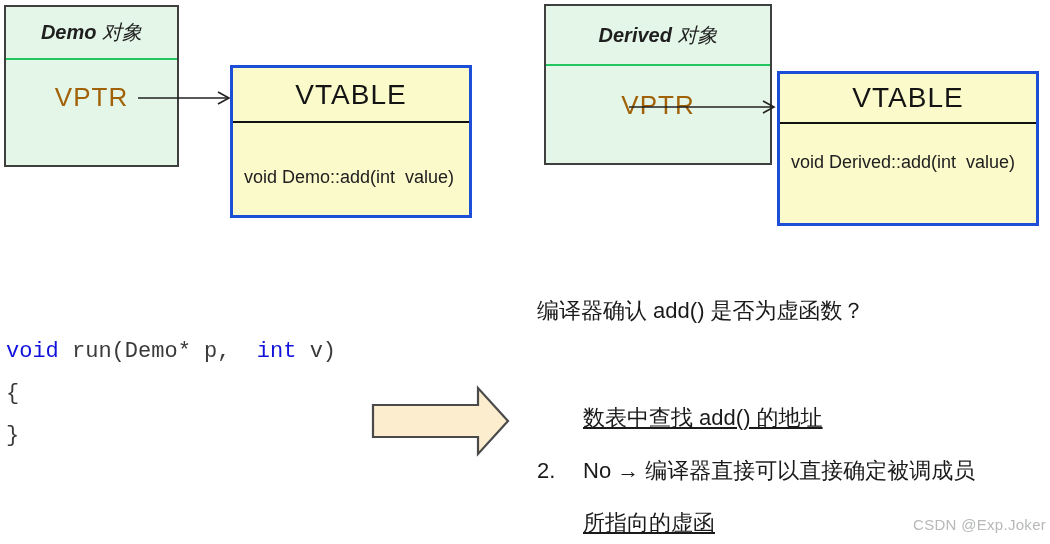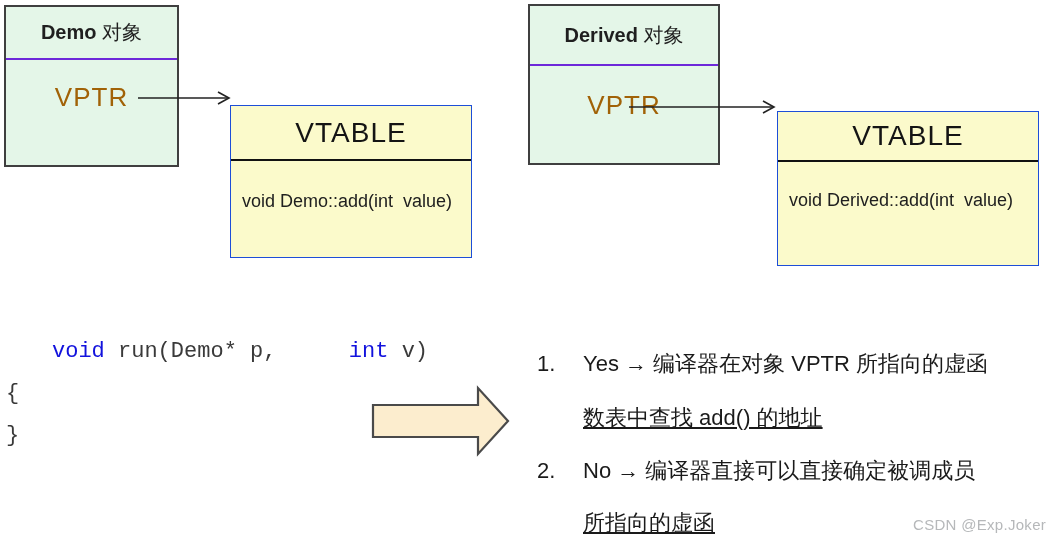--- a/index.html
+++ b/index.html
@@ -9,50 +9,50 @@
   }
   .abs{position:absolute;}
 
   
   .obj-box{
     position:absolute;background:var(--object-fill);
     border:2px solid #3f3f3f;box-sizing:border-box;
   }
   .obj-header{
     display:flex;align-items:center;justify-content:center;
-    border-bottom:2px solid #6d28d9;font-size:20px;white-space:pre;
+    border-bottom:2px solid #22c55e;font-size:20px;white-space:pre;font-style:italic;
   }
   .obj-header .bold{font-weight:bold;}
   .obj-body{display:flex;justify-content:center;}
   .vptr{font-size:26px;letter-spacing:1px;color:#a16207;}
 
   
   .vtable-box{
     position:absolute;background:var(--vtable-fill);
-    border:1px solid #1d4ed8;box-sizing:border-box;margin-top:40px;
+    border:3px solid #1d4ed8;box-sizing:border-box;
   }
   .vtable-header{
     display:flex;align-items:center;justify-content:center;
     border-bottom:2px solid #111;font-size:28px;letter-spacing:1px;color:#141414;
   }
   .vtable-body{padding-left:11px;font-size:18px;white-space:pre;color:#202020;}
 
   
   svg.connector line, svg.connector polyline{stroke:#222;stroke-width:1.6;fill:none;}
 
   
   svg.block-arrow polygon{fill:var(--arrow-fill);stroke:#4a4a4a;stroke-width:2.2;stroke-linejoin:miter;}
 
   
   .code{
     position:absolute;font-family:"Liberation Mono","DejaVu Sans Mono",monospace;
     font-size:22px;color:var(--code-gray);
   }
   .code-line{white-space:pre;height:42px;line-height:42px;}
-  .code .kw{color:var(--keyword-blue);margin-left:46px;}
+  .code .kw{color:var(--keyword-blue);}
 
   
   .explanation{position:absolute;font-size:22px;color:#1a1a1a;}
   .exp-row{position:absolute;white-space:nowrap;line-height:27px;}
   .exp-num{display:inline-block;width:46px;}
   .exp-cont{padding-left:46px;text-decoration:underline;}
 
   
   .watermark{position:absolute;font-size:15px;color:var(--watermark-gray);letter-spacing:.3px;}
 </style>
@@ -68,24 +68,24 @@
     </div>
   </div>
 
   <svg class="connector abs" style="left:136px;top:90px" width="96" height="16">
     <line x1="2" y1="8" x2="92" y2="8"></line>
     <polyline points="82,2 93,8 82,14"></polyline>
   </svg>
 
   <div class="vtable-box" style="left:230px;top:65px;width:242px;height:153px">
     <div class="vtable-header" style="height:53px">VTABLE</div>
-    <div class="vtable-body" style="padding-top:30px">void Demo::add(int  value)</div>
+    <div class="vtable-body" style="padding-top:44px">void Demo::add(int  value)</div>
   </div>
 
-  <div class="obj-box" style="left:528px;top:4px;width:192px;height:161px">
+  <div class="obj-box" style="left:544px;top:4px;width:228px;height:161px">
     <div class="obj-header" style="height:58px"><span class="bold">Derived</span><span> 对象</span></div>
     <div class="obj-body" style="padding-top:24px">
       <span class="vptr">VPTR</span>
     </div>
   </div>
 
   <svg class="connector abs" style="left:627px;top:99px" width="150" height="16">
     <line x1="2" y1="8" x2="146" y2="8"></line>
     <polyline points="136,2 147,8 136,14"></polyline>
   </svg>
@@ -99,21 +99,21 @@
     <div class="code-line"><span class="kw">void</span><span> run(Demo* p,  </span><span class="kw">int</span><span> v)</span></div>
     <div class="code-line">{</div>
     <div class="code-line">}</div>
   </div>
 
   <svg class="block-arrow abs" style="left:370px;top:385px" width="142" height="73">
     <polygon points="3,20 108,20 108,3 138,36 108,69 108,52 3,52"></polygon>
   </svg>
 
   <div class="explanation" style="left:537px;top:296px;width:505px;height:248px">
-    <div class="exp-row" style="top:54px"><span class="exp-num">1.</span><span>Yes → 编译器在对象 VPTR 所指向的虚函</span></div>
+    <div class="exp-row" style="top:1px">编译器确认 add() 是否为虚函数？</div>
     <div class="exp-row exp-cont" style="top:108px">数表中查找 add() 的地址</div>
     <div class="exp-row" style="top:161px"><span class="exp-num">2.</span><span>No → 编译器直接可以直接确定被调成员</span></div>
     <div class="exp-row exp-cont" style="top:213px">所指向的虚函</div>
   </div>
 
   <div class="watermark" style="left:913px;top:516px">CSDN @Exp.Joker</div>
 
 </div>
 
 </body></html>

